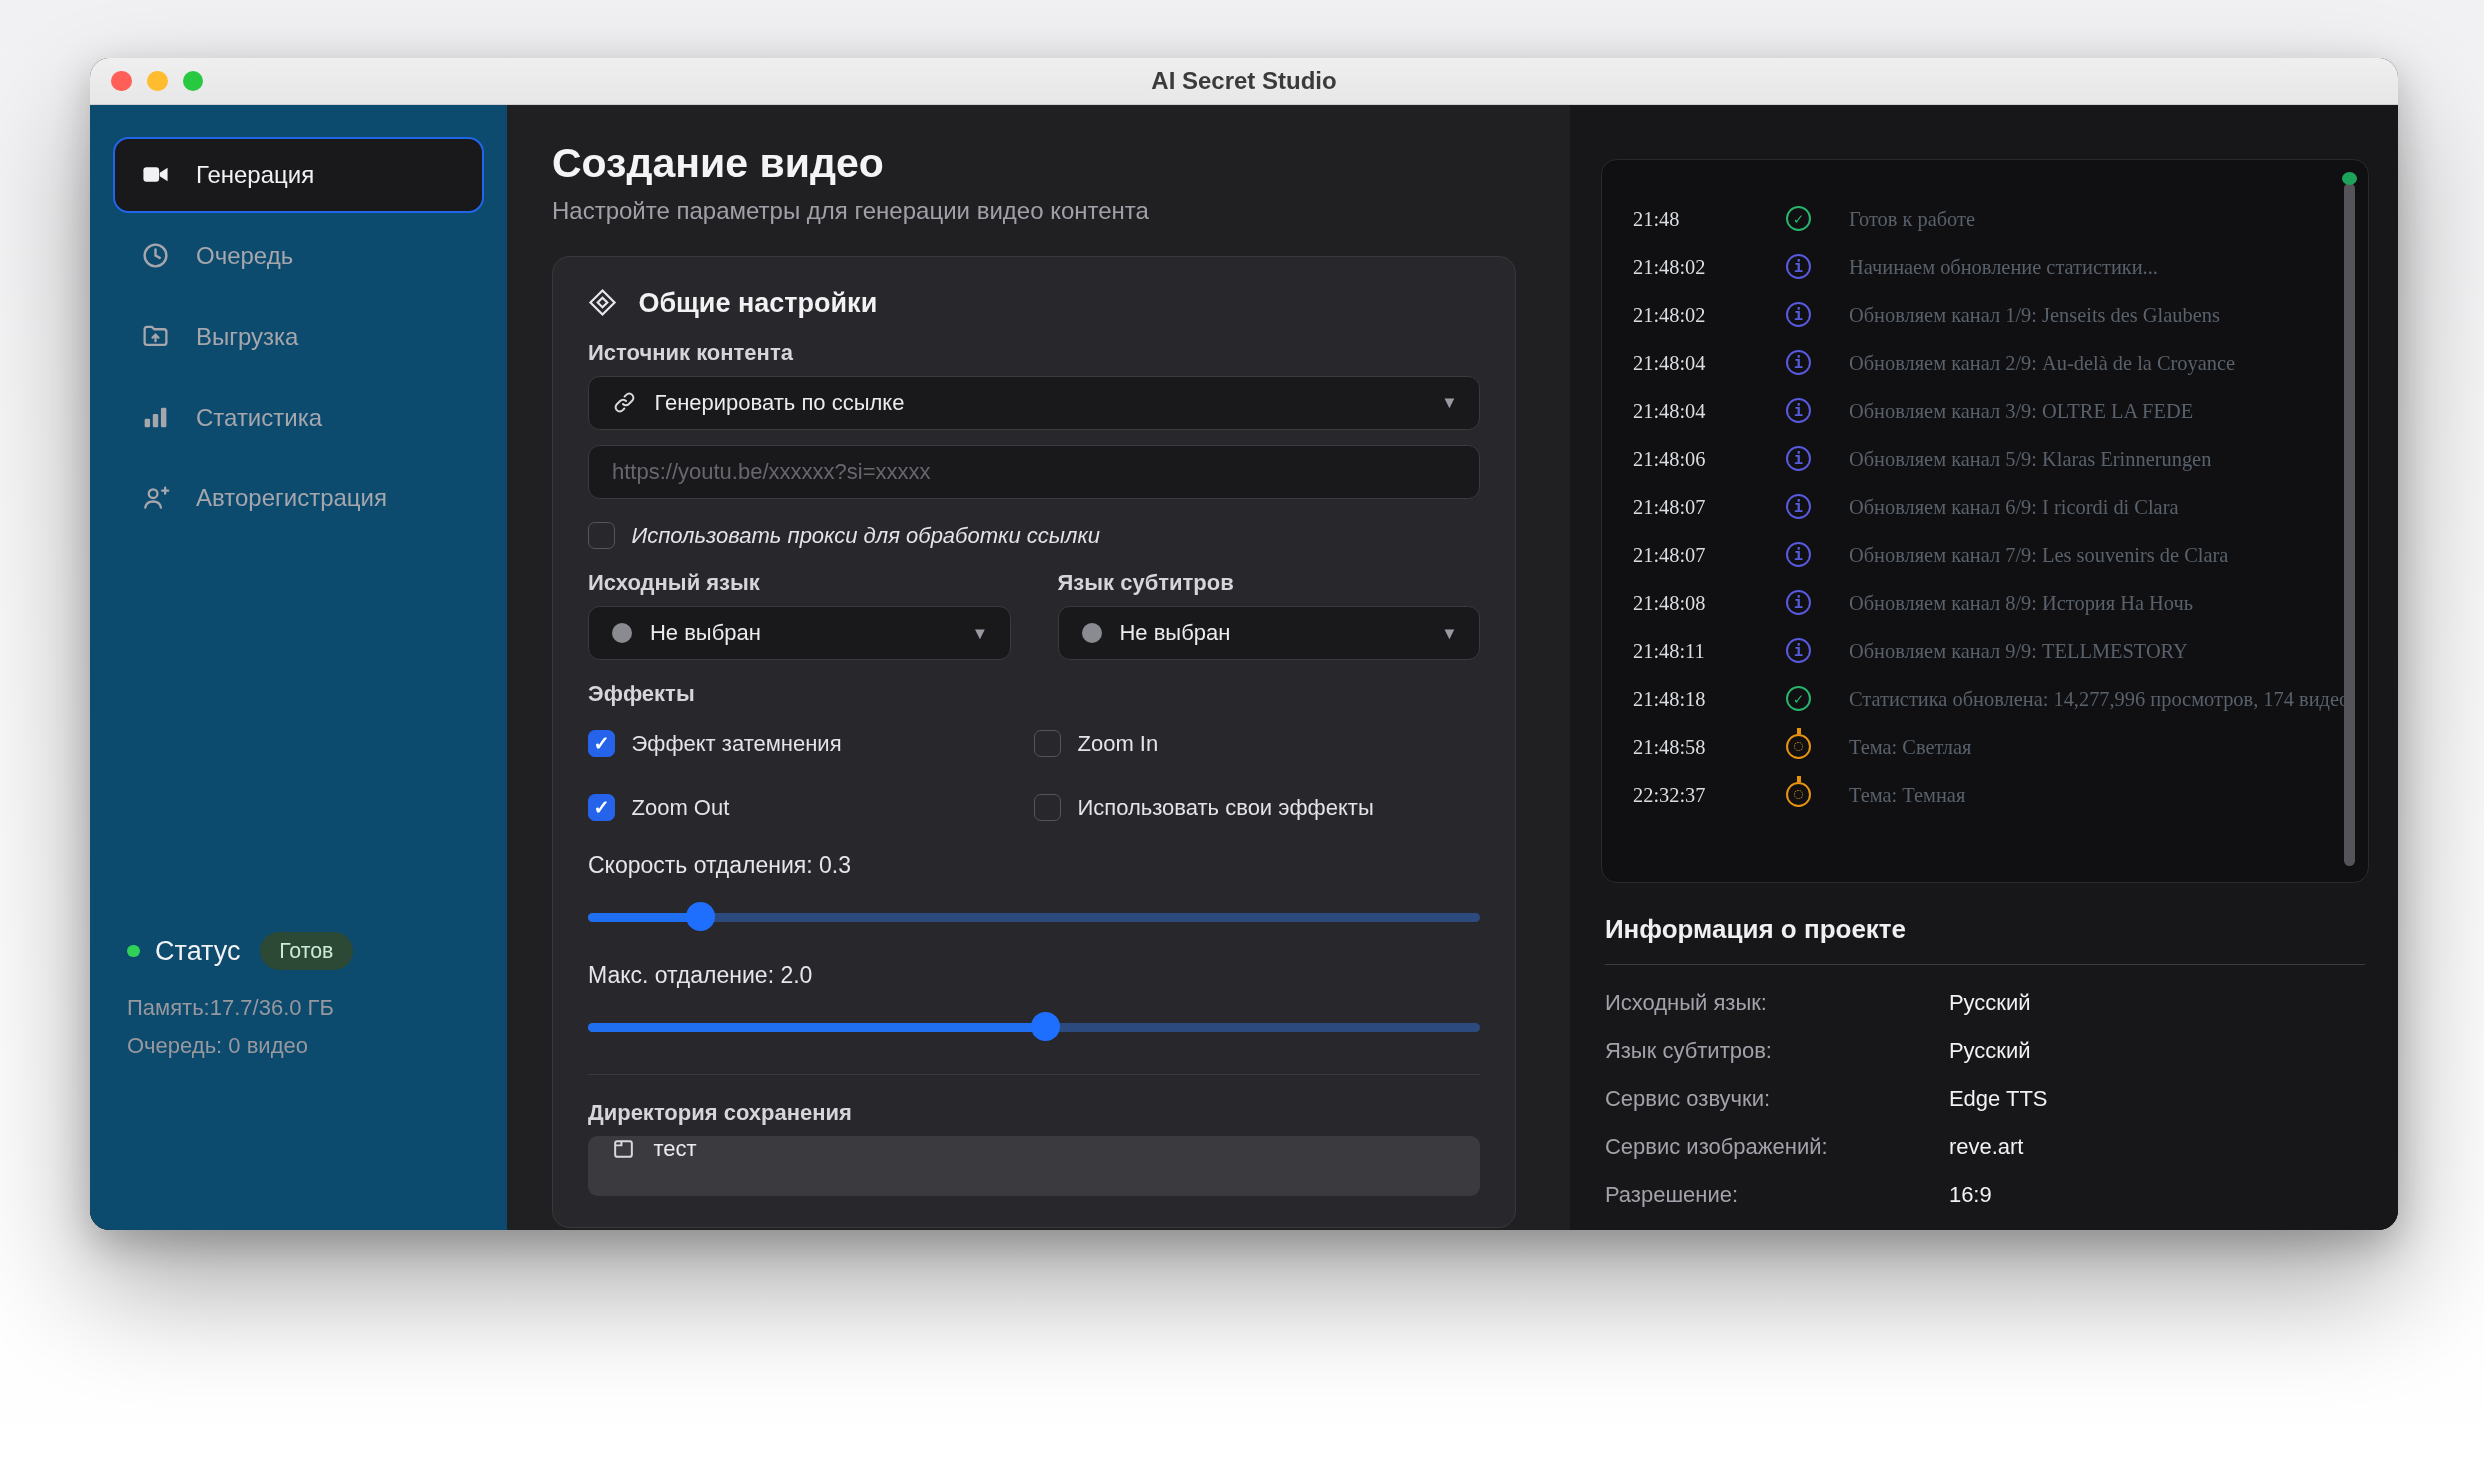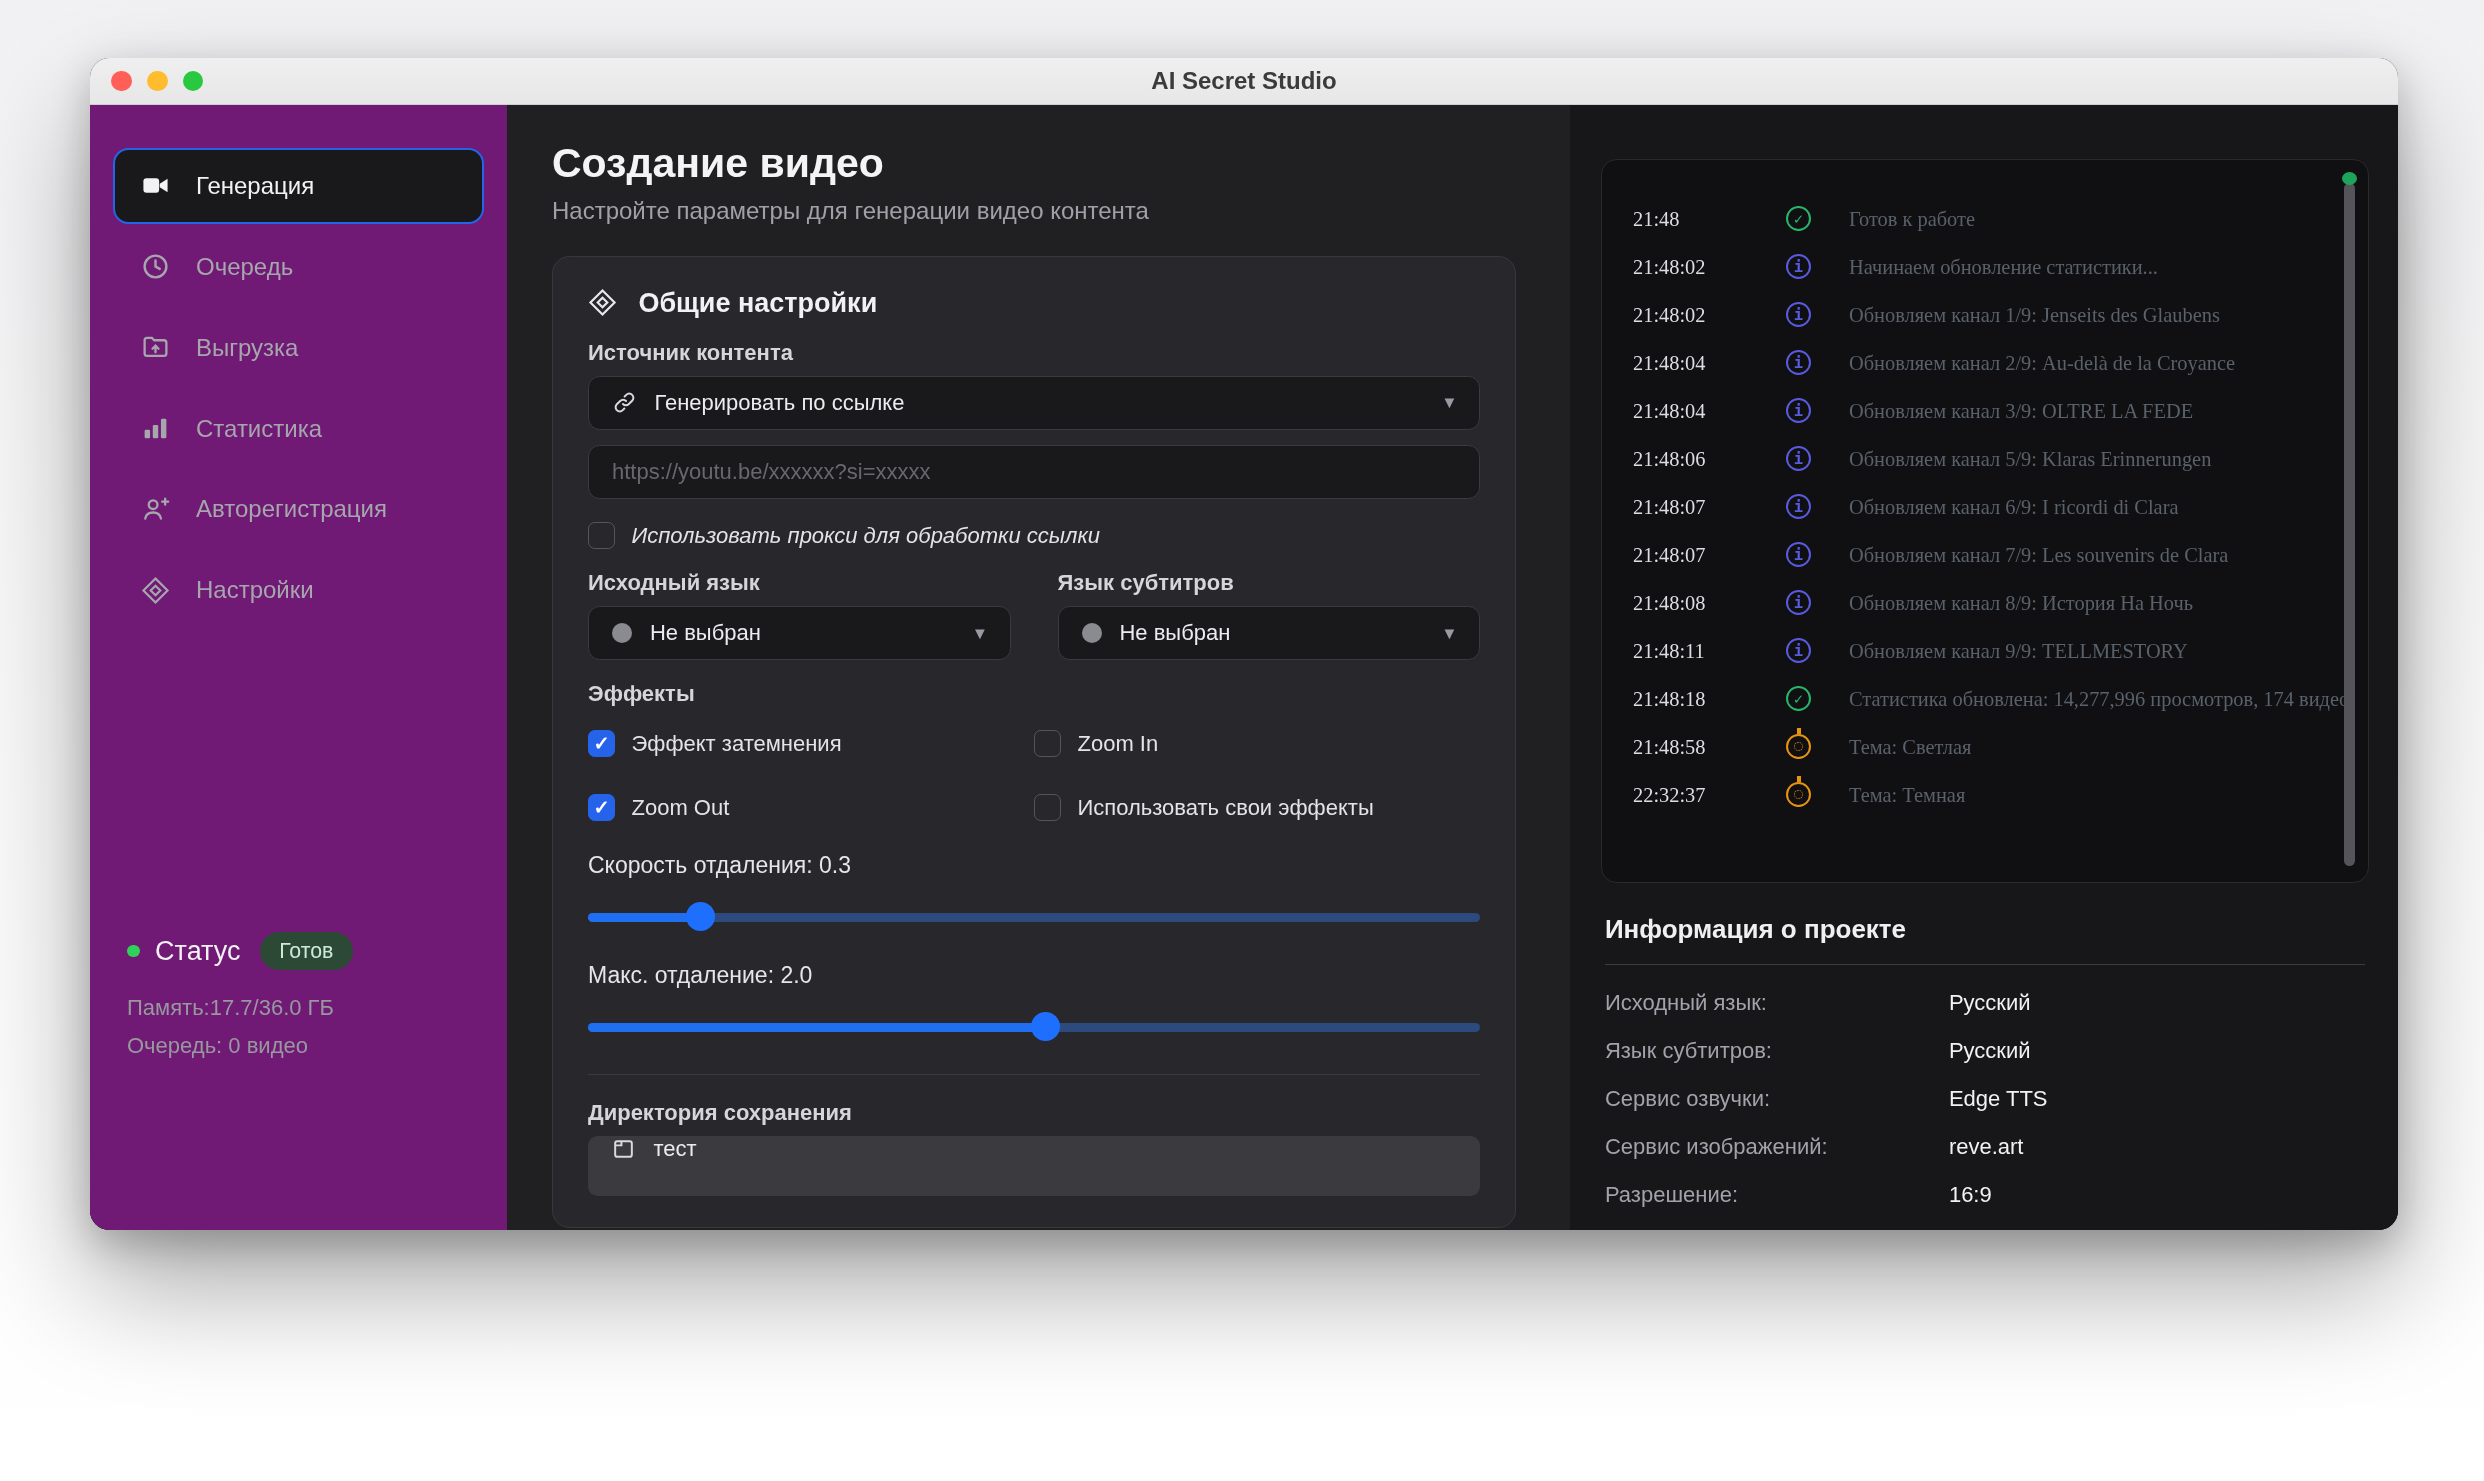--- a/index.html
+++ b/index.html
@@ -20,21 +20,21 @@
     height:47px; flex:0 0 47px; background:linear-gradient(#efefef,#e7e7e7);
     border-bottom:1px solid #cfcfcf; display:flex; align-items:center; justify-content:center; position:relative;
   }
   .traffic { position:absolute; left:21.3px; top:0; height:100%; display:flex; align-items:center; gap:15.5px; }
   .light { width:20.4px; height:20.4px; border-radius:50%; }
   .light.red { background:#ff5f57; } .light.yellow { background:#febc2e; } .light.green { background:#28c840; }
   .win-title { font-size:24px; font-weight:bold; color:#3b3b3b; }
   
   .app { flex:1; display:flex; min-height:0; background:#202023; }
   
-  .sidebar { width:417px; flex:0 0 417px; background:#701a75; display:flex; flex-direction:column; padding-top:38px; }
+  .sidebar { width:417px; flex:0 0 417px; background:#0c4a6e; display:flex; flex-direction:column; padding-top:27px; }
   .nav-item {
     height:76px; margin:4.9px 23px; border-radius:15.5px; display:flex; align-items:center;
     gap:25px; padding:0 25px; color:#a6a6ad; font-size:24px; cursor:default; border:2.4px solid transparent;
   }
   .nav-item.active { border-color:#2166e8; color:#f2f2f4; background:#19191c; }
   .nav-icon { width:31px; height:31px; display:inline-flex; align-items:center; justify-content:center; }
   .nav-icon svg { width:29px; height:29px; }
   .sidebar-status { margin-top:auto; padding:0 37px 171px; }
   .status-row { display:flex; align-items:center; gap:15.5px; }
   .status-dot { width:12.6px; height:12.6px; border-radius:50%; background:#30d158; }
@@ -172,29 +172,20 @@
     <span class="nav-icon">
               <svg viewBox="0 0 24 24" fill="none" stroke="currentColor" stroke-width="1.9" stroke-linecap="round">
                 <circle cx="10" cy="8" r="3.6"></circle>
                 <path d="M3.5 19.5c.6-3.2 3.2-5 6.5-5s5.9 1.8 6.5 5"></path>
                 <path d="M17.5 5.5h5M20 3v5"></path>
               </svg>
             </span>
     <span>Авторегистрация</span>
   </div>
 
-  <div class="nav-item">
-    <span class="nav-icon">
-              <svg viewBox="0 0 24 24" fill="none" stroke="currentColor" stroke-width="1.8">
-                <path d="M12 2l10 10-10 10L2 12z"></path>
-                <path d="M12 8l4 4-4 4-4-4z"></path>
-              </svg>
-            </span>
-    <span>Настройки</span>
-  </div>
 </div>
       <div class="sidebar-status">
         <div class="status-row">
           <span class="status-dot"></span>
           <span class="status-label">Статус</span>
           <span class="status-badge">Готов</span>
         </div>
         <div class="status-mem">Память:17.7/36.0 ГБ</div>
         <div class="status-queue">Очередь: 0 видео</div>
       </div>

